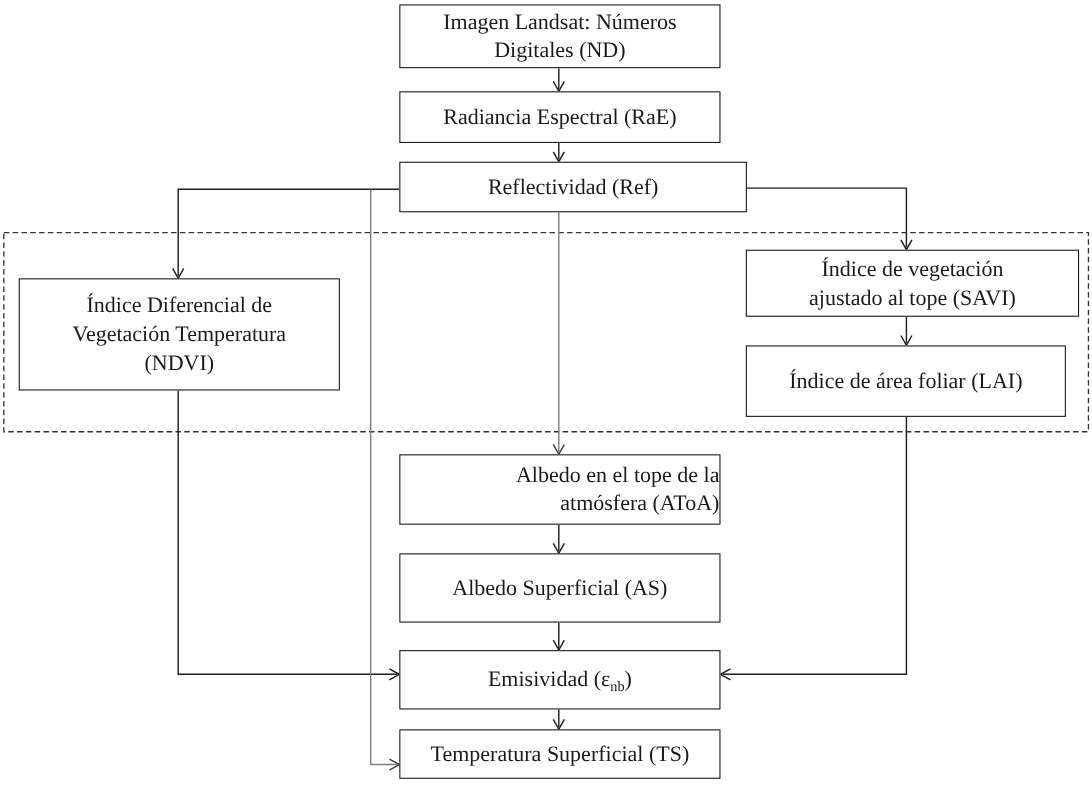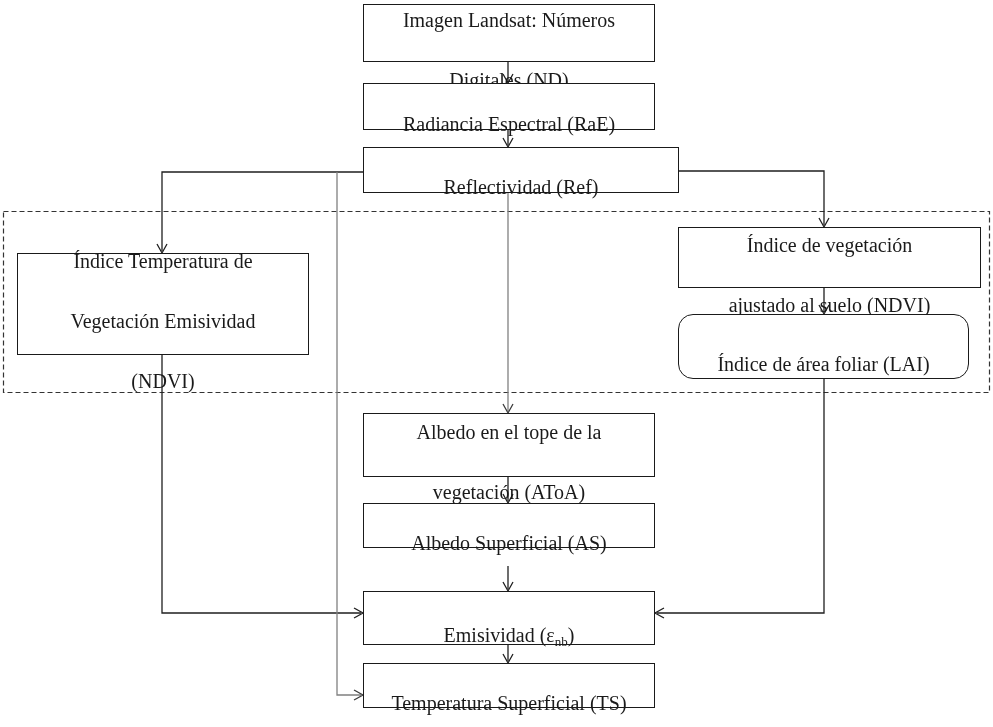--- a/index.html
+++ b/index.html
@@ -30,35 +30,35 @@
     background: #ffffff;
     display: flex;
     flex-direction: column;
     align-items: center;
     justify-content: center;
     text-align: center;
     font-size: 20px;
     line-height: 26px;
     white-space: nowrap;
   }
-  .node .line { display: block; margin-top: 34px; }
+  .node .line { display: block; }
   .node sub {
     font-size: 13px;
     line-height: 0;
     vertical-align: -4px;
   }
   
   .n-nd   { left: 363px; top: 4px;   width: 292px; height: 58px; }
   .n-rae  { left: 363px; top: 83px;  width: 292px; height: 47px; }
   .n-ref  { left: 363px; top: 147px; width: 316px; height: 46px; }
   .n-ndvi { left: 17px;  top: 253px; width: 292px; height: 102px; }
   .n-savi { left: 678px; top: 227px; width: 303px; height: 61px; }
-  .n-lai  { left: 678px; top: 314px; width: 291px; height: 65px; border-radius: 15px; }
-  .n-atoa { left: 363px; top: 413px; width: 292px; height: 64px; }
-  .n-as   { left: 363px; top: 503px; width: 292px; height: 45px; }
+  .n-lai  { left: 678px; top: 314px; width: 291px; height: 65px; }
+  .n-atoa { left: 363px; top: 413px; width: 292px; height: 64px; align-items: flex-end; }
+  .n-as   { left: 363px; top: 503px; width: 292px; height: 63px; }
   .n-emis { left: 363px; top: 591px; width: 292px; height: 54px; }
   .n-ts   { left: 363px; top: 663px; width: 292px; height: 45px; }
 </style>
 </head>
 <body>
 
 <div class="canvas">
 
   <svg class="connector-layer" width="993" height="727" viewBox="0 0 993 727" xmlns="http://www.w3.org/2000/svg">
 
@@ -116,37 +116,37 @@
 
   <div class="node n-rae">
     <span class="line">Radiancia Espectral (RaE)</span>
   </div>
 
   <div class="node n-ref">
     <span class="line">Reflectividad (Ref)</span>
   </div>
 
   <div class="node n-ndvi">
-    <span class="line">Índice Temperatura de</span>
-    <span class="line">Vegetación Emisividad</span>
+    <span class="line">Índice Diferencial de</span>
+    <span class="line">Vegetación Temperatura</span>
     <span class="line">(NDVI)</span>
   </div>
 
   <div class="node n-savi">
     <span class="line">Índice de vegetación</span>
-    <span class="line">ajustado al suelo (NDVI)</span>
+    <span class="line">ajustado al tope (SAVI)</span>
   </div>
 
   <div class="node n-lai">
     <span class="line">Índice de área foliar (LAI)</span>
   </div>
 
   <div class="node n-atoa">
     <span class="line">Albedo en el tope de la</span>
-    <span class="line">vegetación (AToA)</span>
+    <span class="line">atmósfera (AToA)</span>
   </div>
 
   <div class="node n-as">
     <span class="line">Albedo Superficial (AS)</span>
   </div>
 
   <div class="node n-emis">
     <span class="line"><span>Emisividad (ε</span><sub>nb</sub><span>)</span></span>
   </div>
 

